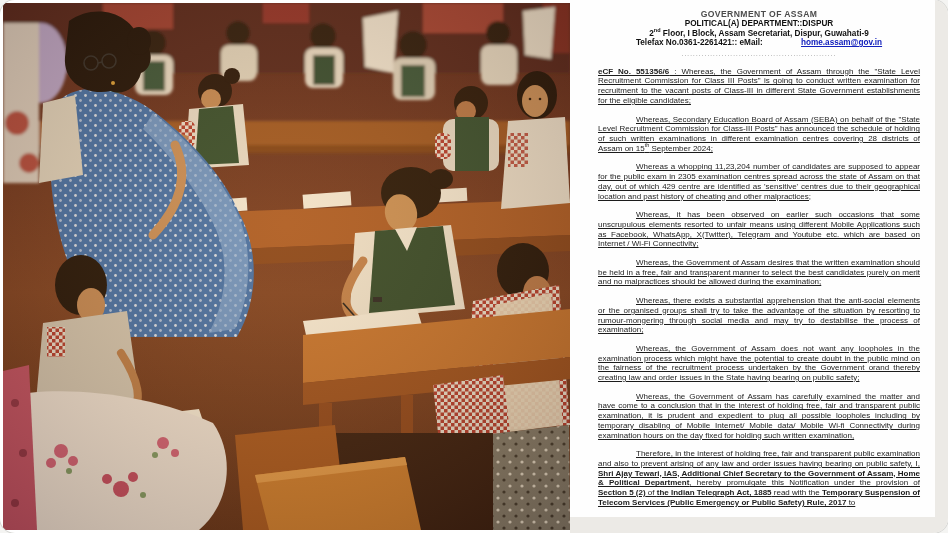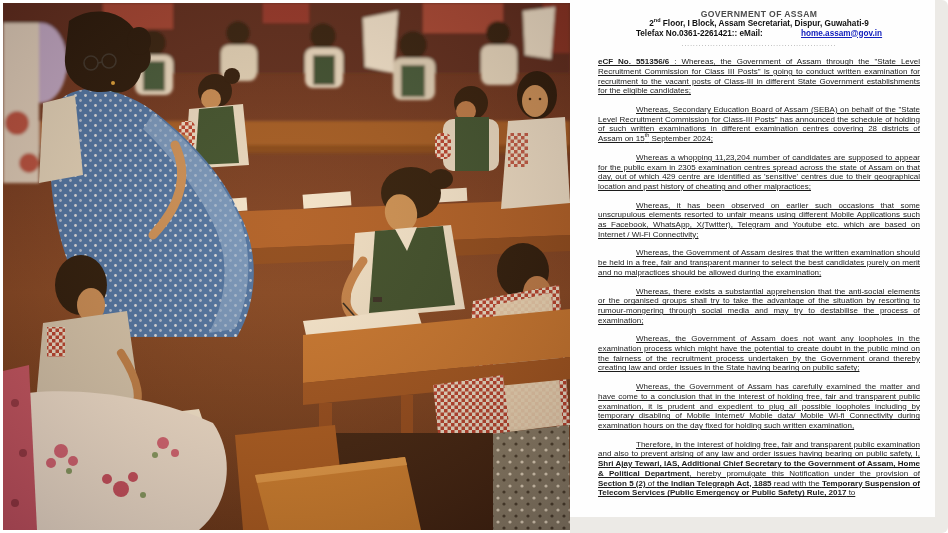--- a/index.html
+++ b/index.html
@@ -1,17 +1,17 @@
 <!DOCTYPE html>
 <html><head>
 <meta charset="utf-8">
 <style>
   html,body{margin:0;padding:0;background:#f4f4f2;}
   .stage{position:relative;width:948px;height:533px;background:#ffffff;overflow:hidden;
-         box-shadow:0 0 0 1px #d8d8d5;font-family:"Liberation Sans",sans-serif;}
+         box-shadow:0 0 0 1px #d8d8d5;font-family:"Liberation Sans",sans-serif;border-radius:15px;}
   
   .photo-frame{position:absolute;left:3px;top:3px;width:567px;height:527px;overflow:hidden;background:#5a2a1e;}
   .photo-frame svg{width:100%;height:100%;display:block;}
   
   .doc-edge{position:absolute;left:570px;top:0;width:378px;height:533px;background:#eceae6;border-radius:0 6px 6px 0;}
   .doc-page{position:absolute;left:570px;top:0;width:365px;height:517px;background:#fefefe;
             box-sizing:border-box;padding:9px 15px 0 28px;overflow:hidden;
             font-size:8px;line-height:9.7px;color:#1c1c1c;}
   .doc-header{text-align:center;}
   .h1{font-size:8.6px;color:#4c4c4c;font-weight:600;letter-spacing:.4px;line-height:10px;}
@@ -217,20 +217,21 @@
 
       <rect width="567" height="527" fill="url(#warm)"></rect>
     </svg>
   </div>
 
   <div class="doc-edge"></div>
 
   <div class="doc-page">
     <header class="doc-header">
       <div class="h1">GOVERNMENT OF ASSAM</div>
+      <div class="h2">POLITICAL(A) DEPARTMENT::DISPUR</div>
       <div class="h2"><span>2</span><sup>nd</sup><span> Floor, I Block, Assam Secretariat, Dispur, Guwahati-9</span></div>
       <div class="h2">
         <span>Telefax No.0361-2261421:: eMail: </span><a class="email">home.assam@gov.in</a>
       </div>
       <div class="divider">......................................................</div>
     </header>
 
     <div class="doc-body">
         <p class=""><span class="b u">eCF No. 551356/6</span><span> : Whereas, the Government of Assam through the "State Level Recruitment Commission for Class III Posts" is going to conduct written examination for recruitment to the vacant posts of Class-III in different State Government establishments for the eligible candidates;</span></p>
         <p class="indent"><span>Whereas, Secondary Education Board of Assam (SEBA) on behalf of the "State Level Recruitment Commission for Class-III Posts" has announced the schedule of holding of such written examinations in different examination centres covering 28 districts of Assam on 15</span><sup>th</sup><span> September 2024;</span></p>

